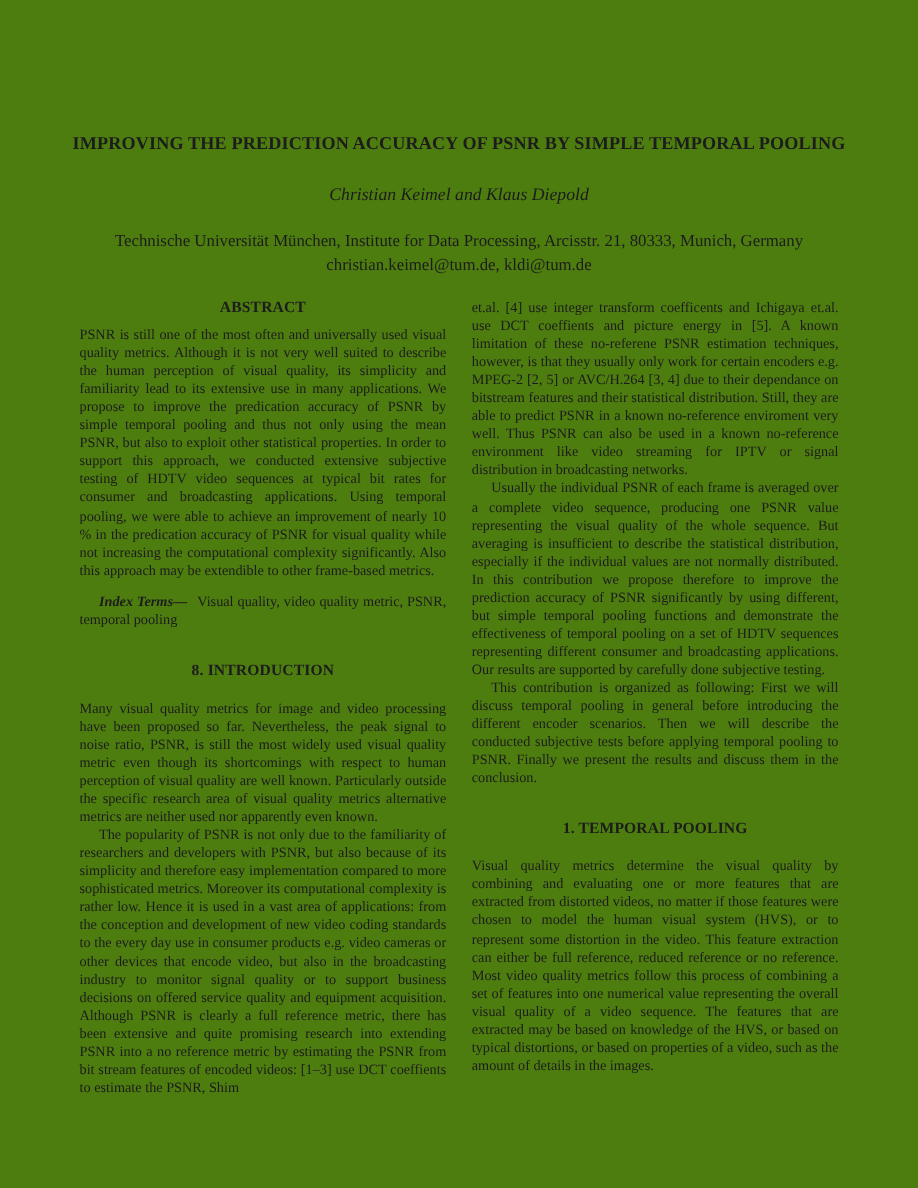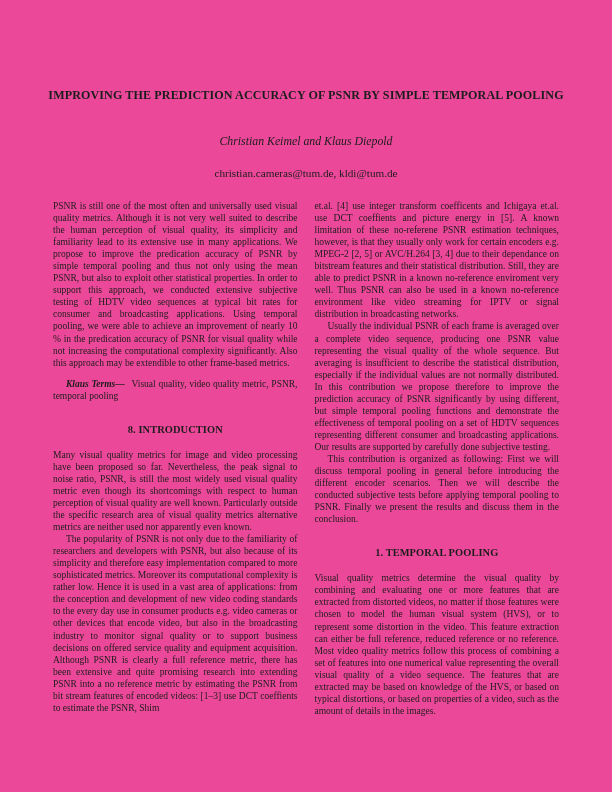--- a/index.html
+++ b/index.html
@@ -4,21 +4,21 @@
 <style>
   html, body {
     margin: 0;
     padding: 0;
     background: #ffffff;
   }
   .page {
     position: relative;
     width: 612px;
     height: 792px;
-    background: #ec4899;
+    background: #4d7c0f;
     font-family: "Liberation Serif", "DejaVu Serif", serif;
     color: #1c1c1c;
     overflow: hidden;
   }
   .head {
     position: absolute;
     top: 88px;
     left: 0;
     right: 0;
     text-align: center;
@@ -26,21 +26,21 @@
   .title {
     font-size: 12.1px;
     font-weight: bold;
     margin: 0 22px;
     letter-spacing: 0.1px;
     line-height: 14px;
   }
   .authors {
     font-style: italic;
     font-size: 11.8px;
-    margin-top: 32px;
+    margin-top: 20px;
     font-family: Liberation Serif, serif;
   }
   .affil-block {
     margin-top: 16px;
     line-height: 16px;
   }
   .affil {
     font-size: 11.2px;
   }
   .columns {
@@ -90,30 +90,32 @@
 </style>
 </head>
 <body>
 
 <div class="page">
 
   <header class="head">
     <h1 class="title">IMPROVING THE PREDICTION ACCURACY OF PSNR BY SIMPLE TEMPORAL POOLING</h1>
     <div class="authors">Christian Keimel and Klaus Diepold</div>
     <div class="affil-block">
-      <div class="affil">christian.cameras@tum.de, kldi@tum.de</div>
+      <div class="affil">Technische Universität München, Institute for Data Processing, Arcisstr. 21, 80333, Munich, Germany</div>
+      <div class="affil">christian.keimel@tum.de, kldi@tum.de</div>
     </div>
   </header>
 
   <div class="columns">
 
     <div class="col">
+      <h2 class="sec">ABSTRACT</h2>
       <p>PSNR is still one of the most often and universally used visual quality metrics. Although it is not very well suited to describe the human perception of visual quality, its simplicity and familiarity lead to its extensive use in many applications. We propose to improve the predication accuracy of PSNR by simple temporal pooling and thus not only using the mean PSNR, but also to exploit other statistical properties. In order to support this approach, we conducted extensive subjective testing of HDTV video sequences at typical bit rates for consumer and broadcasting applications. Using temporal pooling, we were able to achieve an improvement of nearly 10 % in the predication accuracy of PSNR for visual quality while not increasing the computational complexity significantly. Also this approach may be extendible to other frame-based metrics.</p>
       <p class="indent terms">
-        <span class="terms-label">Klaus Terms—</span>
+        <span class="terms-label">Index Terms—</span>
         <span class="terms-text">Visual quality, video quality metric, PSNR, temporal pooling</span>
       </p>
       <h2 class="sec">8. INTRODUCTION</h2>
       <p>Many visual quality metrics for image and video processing have been proposed so far. Nevertheless, the peak signal to noise ratio, PSNR, is still the most widely used visual quality metric even though its shortcomings with respect to human perception of visual quality are well known. Particularly outside the specific research area of visual quality metrics alternative metrics are neither used nor apparently even known.</p>
       <p class="indent">The popularity of PSNR is not only due to the familiarity of researchers and developers with PSNR, but also because of its simplicity and therefore easy implementation compared to more sophisticated metrics. Moreover its computational complexity is rather low. Hence it is used in a vast area of applications: from the conception and development of new video coding standards to the every day use in consumer products e.g. video cameras or other devices that encode video, but also in the broadcasting industry to monitor signal quality or to support business decisions on offered service quality and equipment acquisition. Although PSNR is clearly a full reference metric, there has been extensive and quite promising research into extending PSNR into a no reference metric by estimating the PSNR from bit stream features of encoded videos: [1–3] use DCT coeffients to estimate the PSNR, Shim</p>
     </div>
 
     <div class="col">
       <p>et.al. [4] use integer transform coefficents and Ichigaya et.al. use DCT coeffients and picture energy in [5]. A known limitation of these no-referene PSNR estimation techniques, however, is that they usually only work for certain encoders e.g. MPEG-2 [2, 5] or AVC/H.264 [3, 4] due to their dependance on bitstream features and their statistical distribution. Still, they are able to predict PSNR in a known no-reference enviroment very well. Thus PSNR can also be used in a known no-reference environment like video streaming for IPTV or signal distribution in broadcasting networks.</p>
       <p class="indent">Usually the individual PSNR of each frame is averaged over a complete video sequence, producing one PSNR value representing the visual quality of the whole sequence. But averaging is insufficient to describe the statistical distribution, especially if the individual values are not normally distributed. In this contribution we propose therefore to improve the prediction accuracy of PSNR significantly by using different, but simple temporal pooling functions and demonstrate the effectiveness of temporal pooling on a set of HDTV sequences representing different consumer and broadcasting applications. Our results are supported by carefully done subjective testing.</p>

